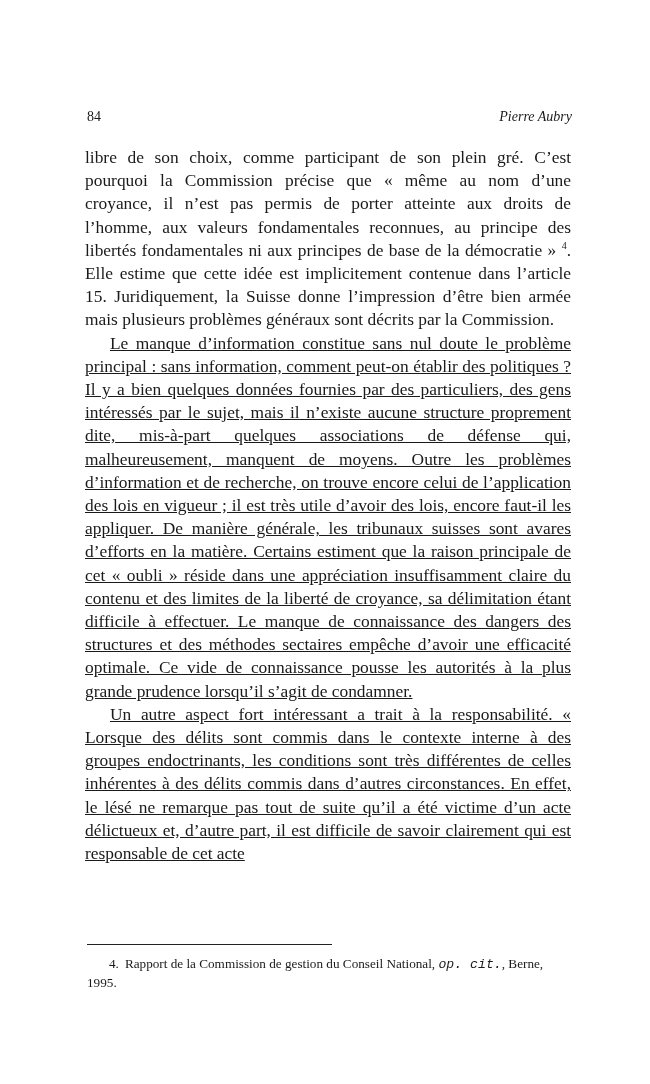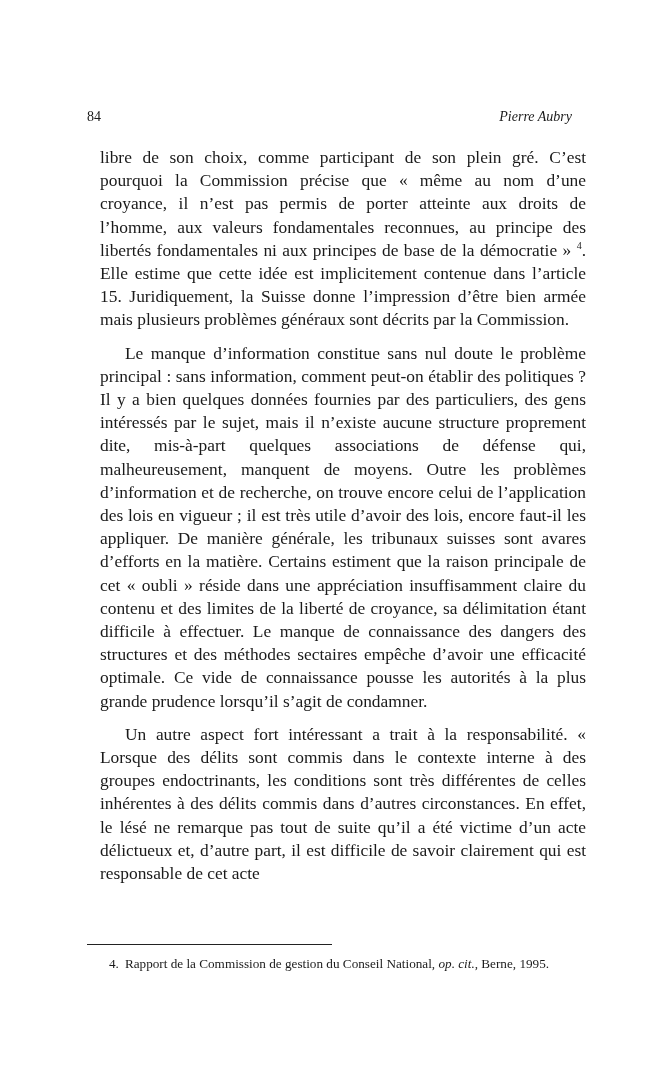--- a/index.html
+++ b/index.html
@@ -1,29 +1,29 @@
 <!DOCTYPE html>
 <html><head>
   <meta charset="utf-8">
   <style>
     html, body { margin: 0; padding: 0; background: #ffffff; }
     body { width: 650px; height: 1084px; position: relative; overflow: hidden;
            font-family: "Liberation Serif", "DejaVu Serif", serif; color: #1a1a1a; }
     .header { position: absolute; top: 109px; left: 87px; width: 485px; height: 20px; font-size: 14px; }
     .page-num { position: absolute; left: 0; top: 0; }
     .running-title { position: absolute; left: 0; right: 0; top: 0; text-align: right; font-style: italic; }
-    .body { position: absolute; top: 146px; left: 100px; width: 486px; font-size: 17.4px; line-height: 23.2px; text-align: justify; }
+    .body { position: absolute; top: 146px; left: 85px; width: 486px; font-size: 17.4px; line-height: 23.2px; text-align: justify; }
     .body p { margin: 0; }
-    .body p + p { margin-top: 10px; }
+    .body p + p { margin-top: 0; text-decoration: underline; }
     .indent { text-indent: 25px; }
     sup { font-size: 10px; line-height: 0; vertical-align: 7px; }
     .fn-rule { position: absolute; top: 944px; left: 87px; width: 245px; height: 0; border-top: 1.3px solid #222; }
     .footnote { position: absolute; top: 955px; left: 87px; width: 486px; font-size: 13.2px; line-height: 18px; }
     .footnote .fn-num { display: inline-block; margin-left: 22px; margin-right: 6px; }
-    .footnote i { font-style: italic; }
+    .footnote i { font-style: italic; font-family: Liberation Mono, monospace; }
   </style>
 </head>
 <body>
 
 <div class="header">
   <span class="page-num">84</span>
   <span class="running-title">Pierre Aubry</span>
 </div>
 
 <div class="body">

